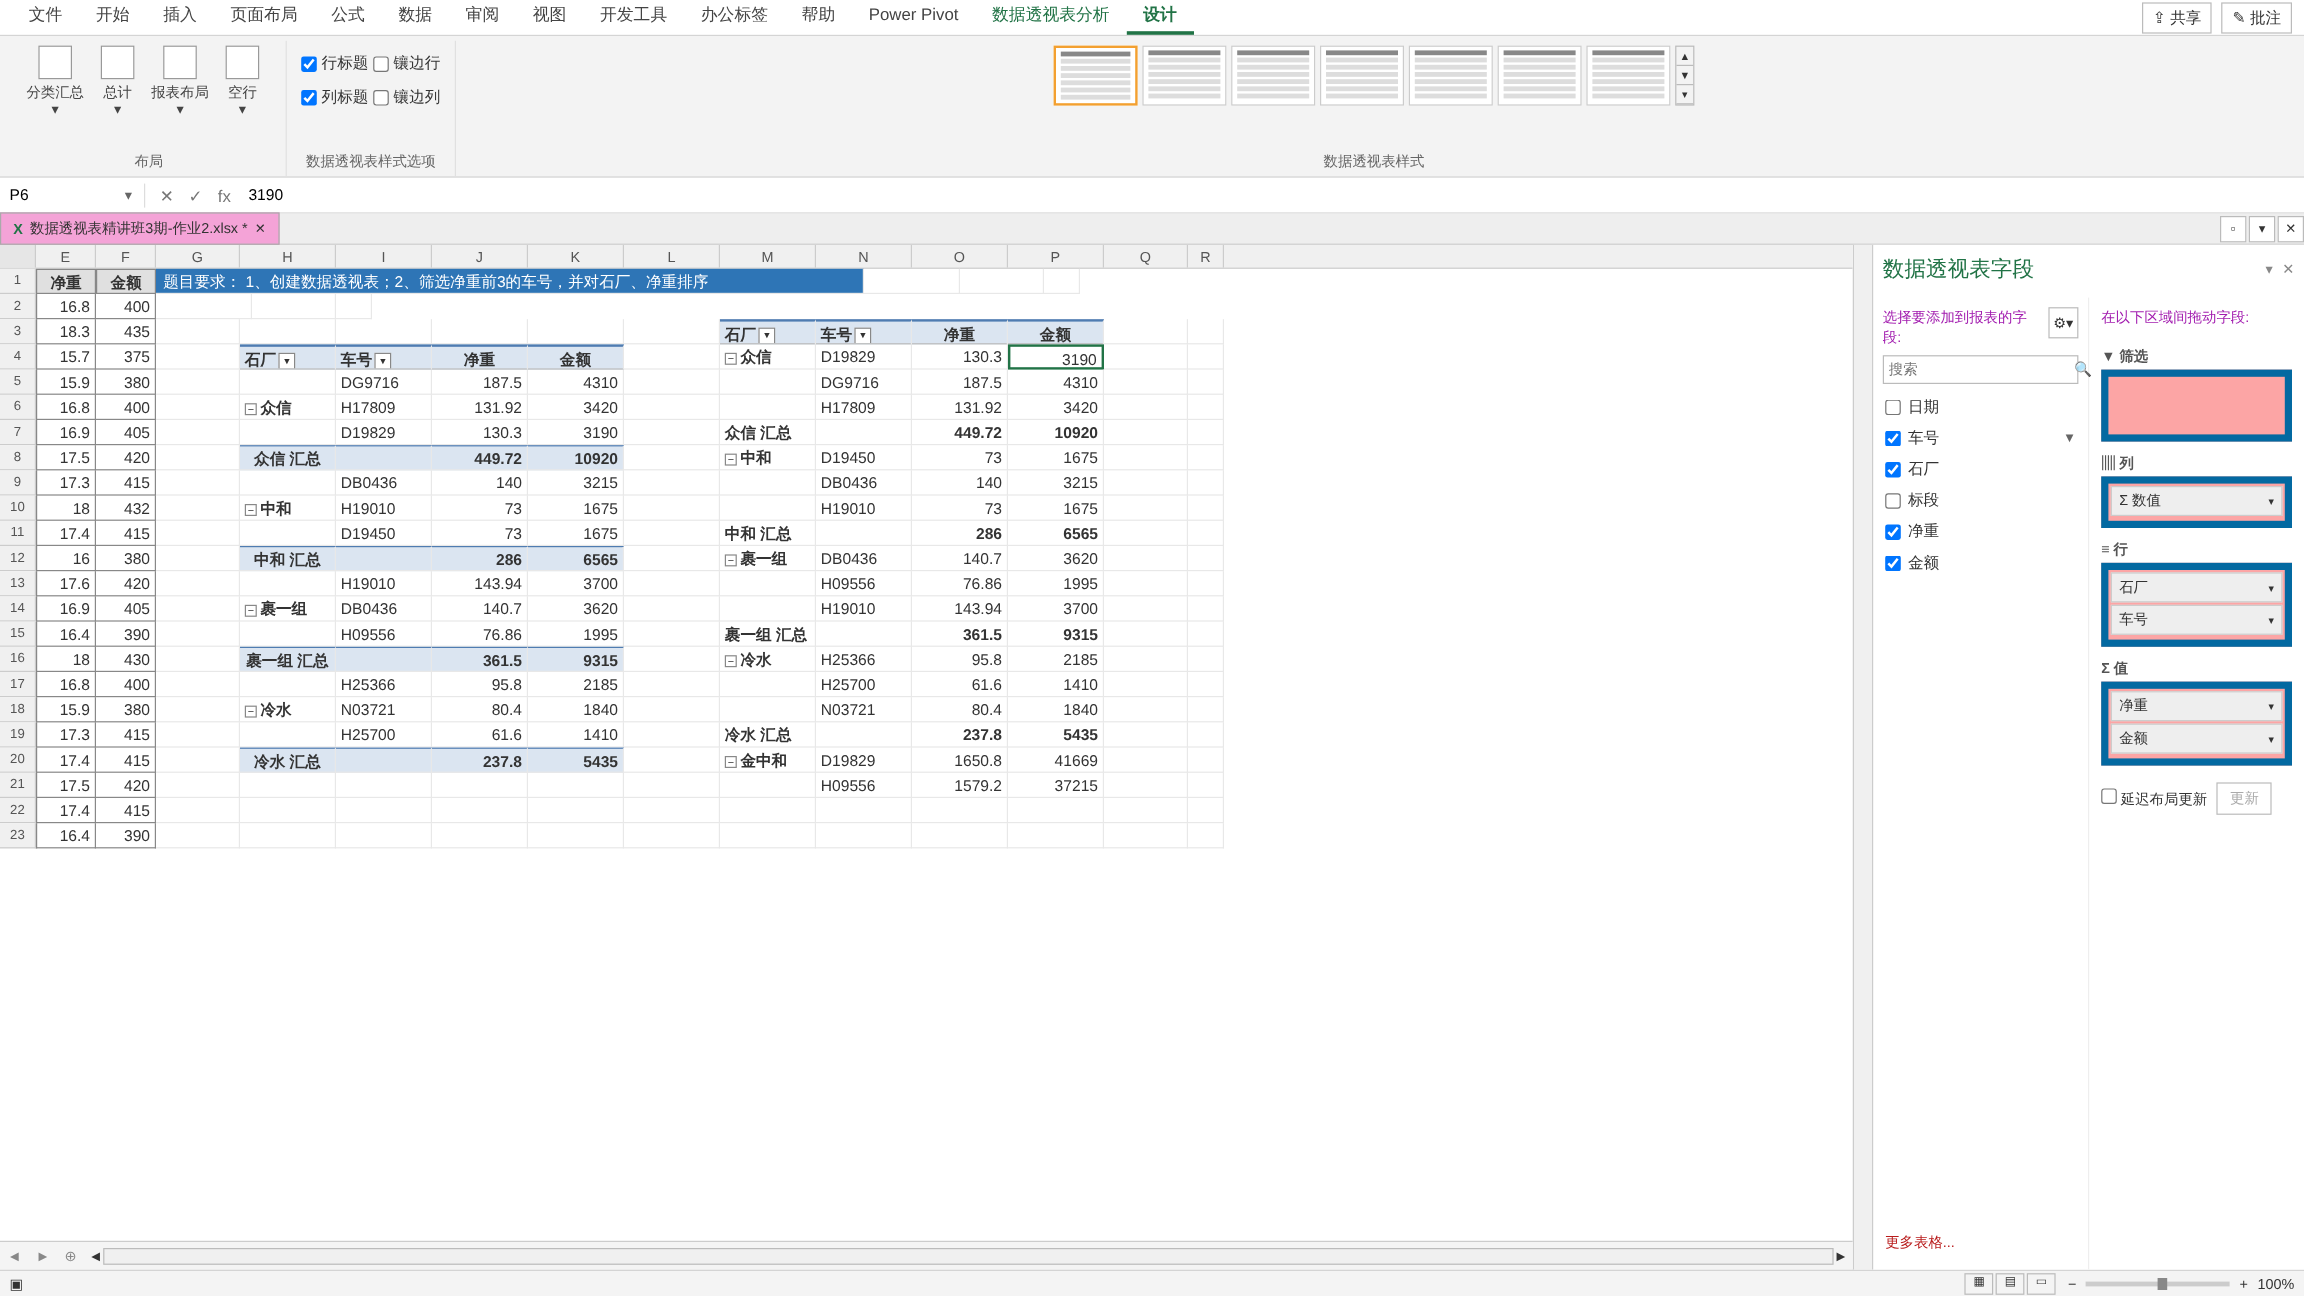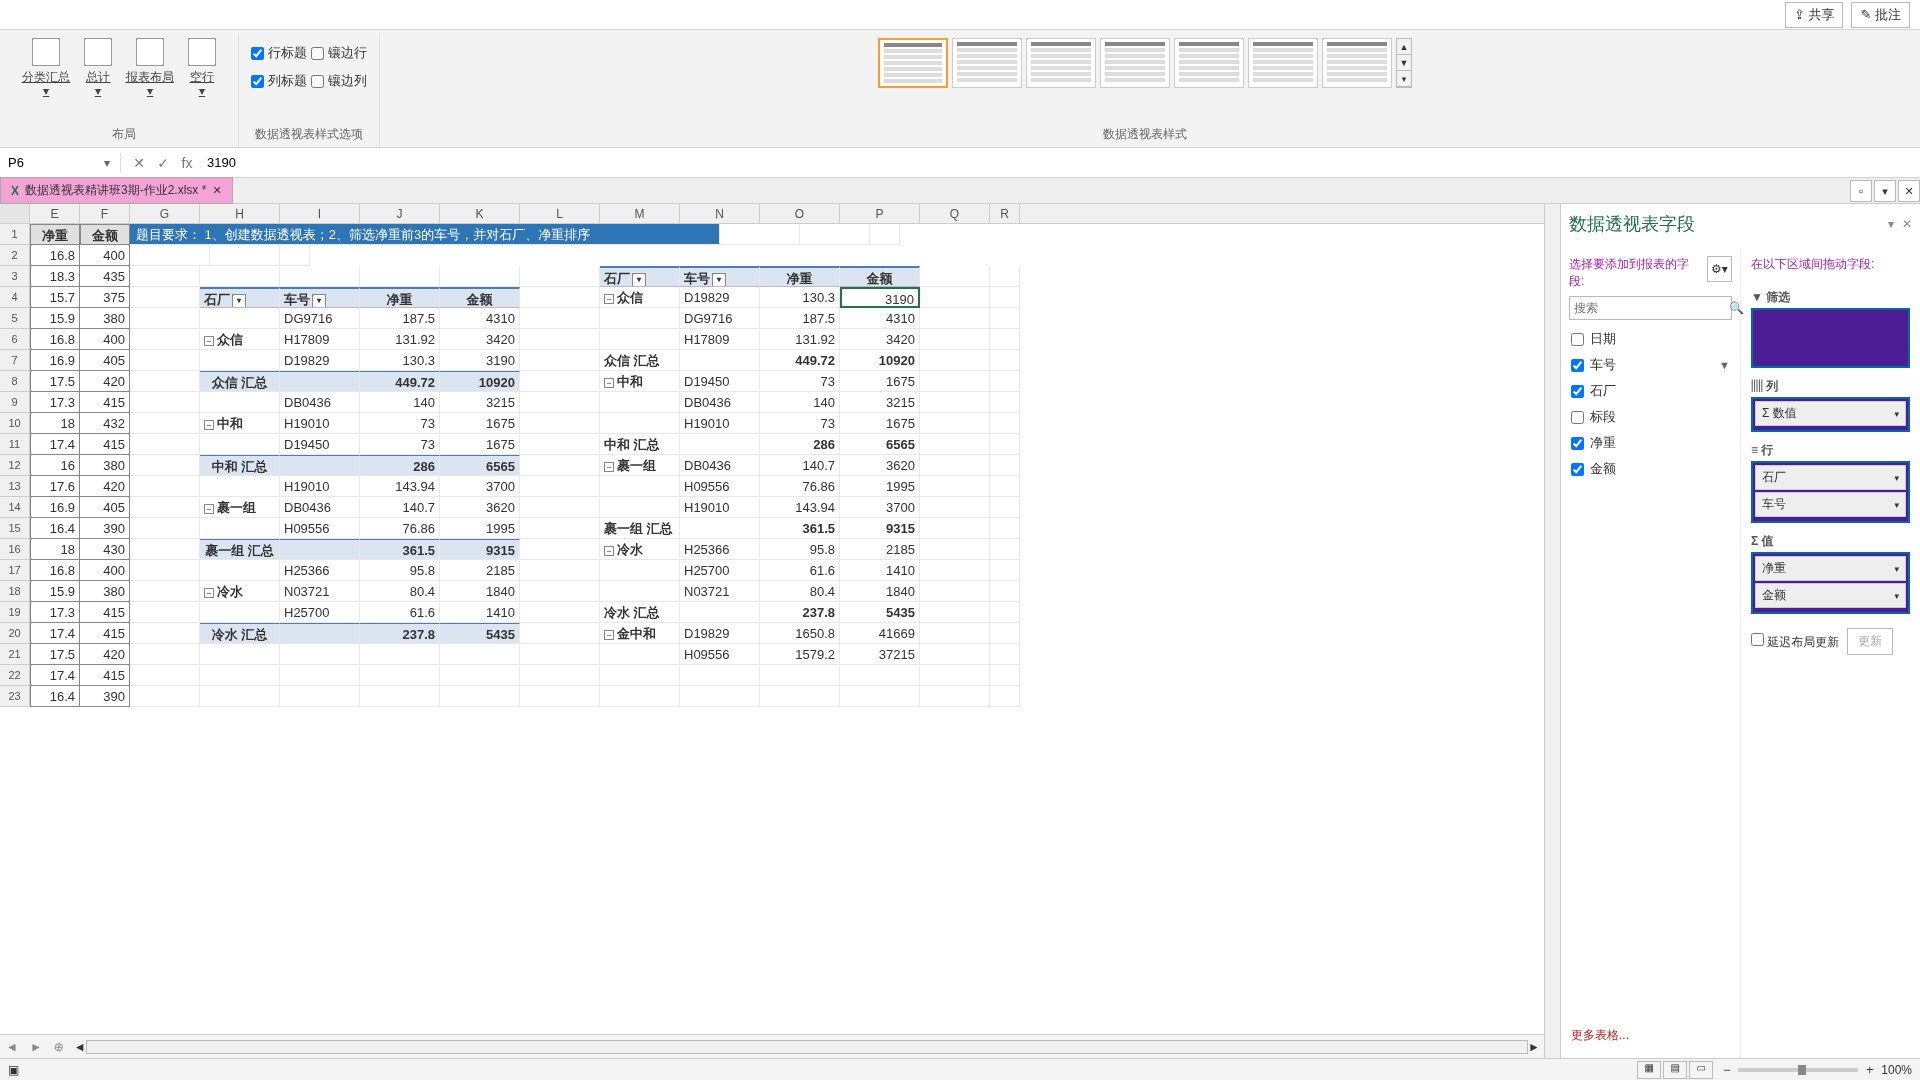--- a/index.html
+++ b/index.html
@@ -7,21 +7,21 @@
 .ribbon-tabs { display:flex; align-items:center; height:30px; padding:0 10px; border-bottom:1px solid #d4d4d4; background:#fff;}
 .ribbon-tabs .tab { padding:4px 14px; font-size:14px; color:#444; cursor:pointer;}
 .ribbon-tabs .tab.green { color:#217346; font-weight:500;}
 .ribbon-tabs .tab.active { color:#217346; border-bottom:3px solid #217346; font-weight:600;}
 .ribbon-tabs .spacer { flex:1;}
 .share-btn { border:1px solid #bbb; padding:3px 8px; margin-left:8px; font-size:13px; background:#fff; cursor:pointer;}
 .ribbon-body { display:flex; height:118px; border-bottom:1px solid #d4d4d4; background:#f3f3f3; padding:4px 10px 0 10px;}
 .rgroup { display:flex; flex-direction:column; align-items:center; padding:0 12px; border-right:1px solid #e0e0e0;}
 .rgroup:last-child { border-right:none;}
 .rgroup .top { display:flex; gap:4px; align-items:flex-start; flex:1;}
-.bigbtn { display:flex; flex-direction:column; align-items:center; justify-content:center; width:48px; font-size:12px; color:#444; text-align:center; line-height:14px; padding-top:4px; cursor:pointer;text-decoration:underline;}
+.bigbtn { display:flex; flex-direction:column; align-items:center; justify-content:center; width:48px; font-size:12px; color:#444; text-align:center; line-height:14px; padding-top:4px; cursor:pointer;}
 .bigbtn .ic { width:28px; height:28px; border:1px solid #999; background:#fff; margin-bottom:4px;}
 .rgroup .label { font-size:12px; color:#666; padding:4px 0;}
 .opts { display:flex; flex-direction:column; gap:10px; padding-top:10px;}
 .opts label { display:flex; align-items:center; gap:4px; font-size:13px;}
 .styles-gallery { display:flex; gap:6px; flex-wrap:nowrap; align-items:flex-start; padding-top:4px; position:relative;}
 .style-thumb { width:70px; height:50px; border:1px solid #ccc; background:#fff; display:flex; flex-direction:column; padding:3px 4px; gap:2px;}
 .style-thumb.sel { border:2px solid #f3a030;}
 .style-thumb .r { height:4px; background:#ddd;}
 .style-thumb .r.h { background:#888;}
 .gallery-nav { width:16px; display:flex; flex-direction:column; border:1px solid #bbb; height:50px;}
@@ -84,32 +84,48 @@
 .fp-search { border:1px solid #bbb; padding:4px; display:flex; align-items:center;}
 .fp-search input { flex:1; border:none; font-size:12px;}
 .field-list { flex:1; padding-top:6px;}
 .field-item { display:flex; align-items:center; padding:4px 2px; font-size:13px;}
 .field-item input { margin-right:6px;}
 .field-item .ff { margin-left:auto; font-size:11px; color:#666;}
 .fp-more { color:#b91c1c; font-size:12px; padding:6px 2px; cursor:pointer;}
 .fp-right { flex:1; padding:8px 10px; display:flex; flex-direction:column; gap:8px;}
 .area { }
 .area .al { font-size:12px; color:#555; padding:2px 0;font-weight:bold;}
-.area .box { border:2px solid #0369a1; min-height:28px; background:#4c1d95; padding:2px;}
+.area .box { border:6px solid #0369a1; min-height:28px; background:#fca5a5; padding:2px;}
 .area .item { background:#eee; border:1px solid #ccc; padding:3px 6px; font-size:12px; display:flex; align-items:center; margin-bottom:2px;}
 .area .item .dd { margin-left:auto; font-size:9px;}
 .fp-bottom { display:flex; align-items:center; gap:8px; padding-top:6px;}
 .fp-bottom .upd { border:1px solid #bbb; padding:4px 10px; color:#aaa;}
 .vscroll { width:16px; background:#f0f0f0; border-left:1px solid #ccc;}
 .small-hdr { background:#e0e0e0; border:1px solid #888; text-align:center; font-weight:bold;}
 </style>
 </head>
 <body>
 
 <div class="ribbon-tabs">
+  <div id="tabs-holder" style="display: flex;">
+      <div class="tab">文件</div>
+      <div class="tab">开始</div>
+      <div class="tab">插入</div>
+      <div class="tab">页面布局</div>
+      <div class="tab">公式</div>
+      <div class="tab">数据</div>
+      <div class="tab">审阅</div>
+      <div class="tab">视图</div>
+      <div class="tab">开发工具</div>
+      <div class="tab">办公标签</div>
+      <div class="tab">帮助</div>
+      <div class="tab">Power Pivot</div>
+      <div class="tab green">数据透视表分析</div>
+      <div class="tab active">设计</div>
+    </div>
   <div class="spacer"></div>
   <div class="share-btn">⇪ <span>共享</span></div>
   <div class="share-btn">✎ <span>批注</span></div>
 </div>
 
 <div class="ribbon-body">
   <div class="rgroup">
     <div class="top">
       <div class="bigbtn"><div class="ic"></div><span>分类汇总</span> ▾</div>
       <div class="bigbtn"><div class="ic"></div><span>总计</span> ▾</div>

